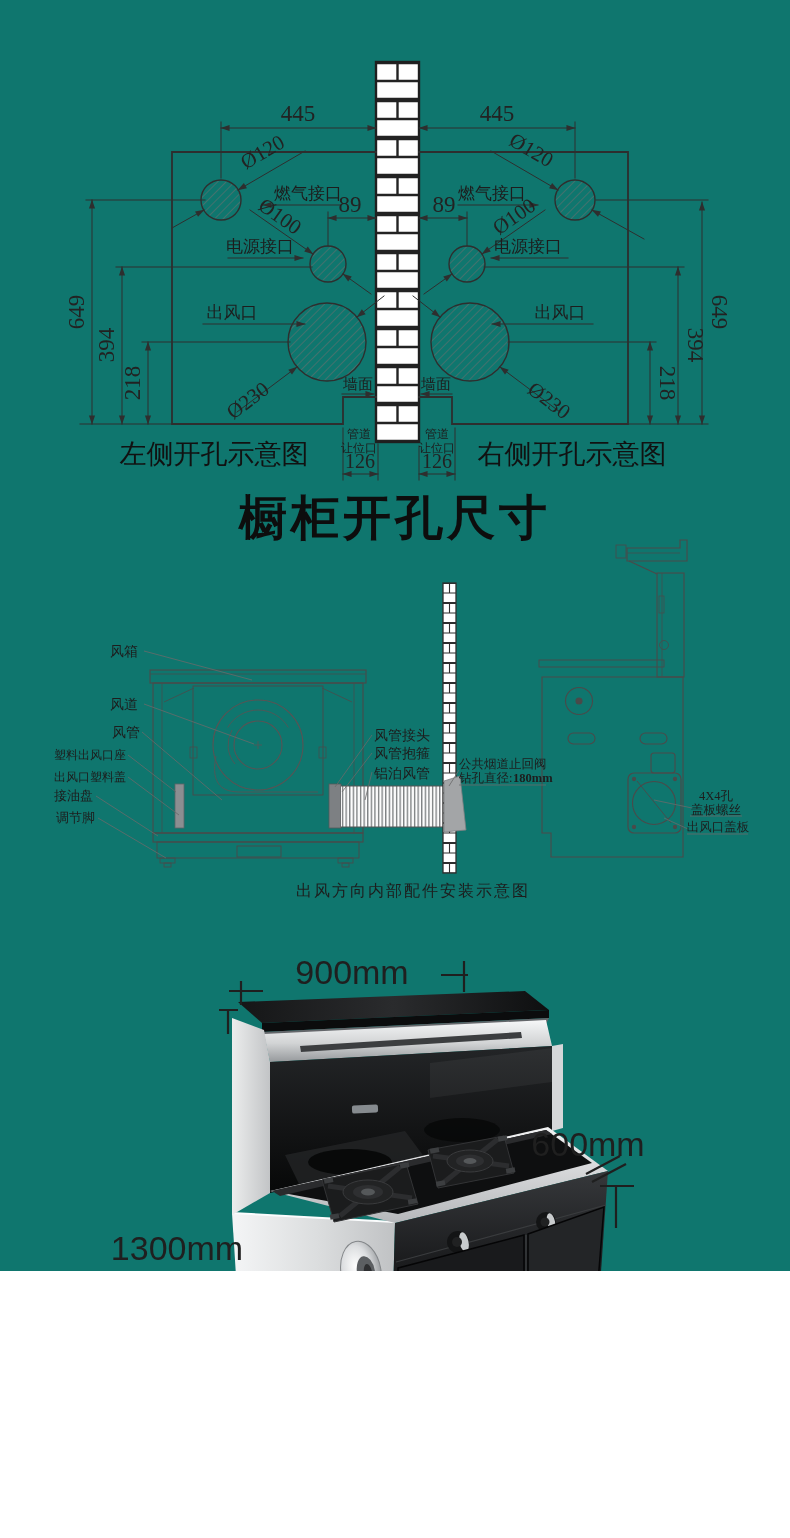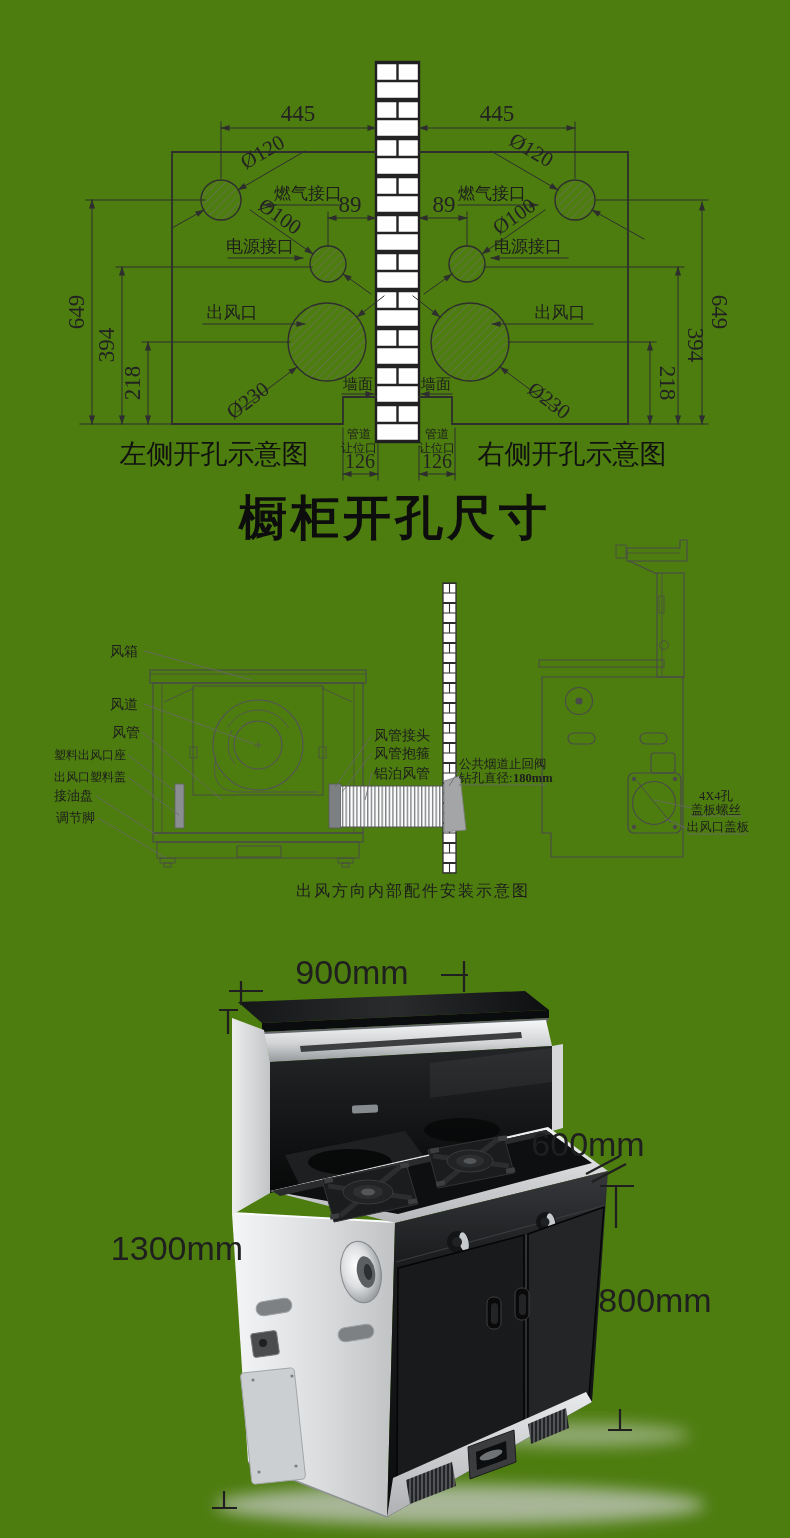--- a/index.html
+++ b/index.html
@@ -1,16 +1,16 @@
 <!DOCTYPE html>
 <html><head>
 <meta charset="utf-8">
 <style>
   html,body{margin:0;padding:0;background:#fff;}
-  #stage{position:relative;width:790px;height:1538px;background:#4d7c0f;overflow:hidden;
+  #stage{position:relative;width:790px;height:1271px;background:#0f766e;overflow:hidden;
          font-family:"Liberation Serif", serif;}
   svg text{user-select:none;}
   .dimnum{font-family:"Liberation Serif", serif;fill:#222;}
   .cjk{font-family:"Liberation Serif", serif;fill:#1d1d1d;}
   .mmlabel{font-family:"Liberation Sans", sans-serif;fill:#1f1f1f;font-weight:400;}
   .caption{font-family:"Liberation Serif", serif;fill:#111;}
   .titletx{font-family:"Liberation Sans", sans-serif;fill:#0d0d0d;font-weight:700;}
 </style>
 </head>
 <body>

